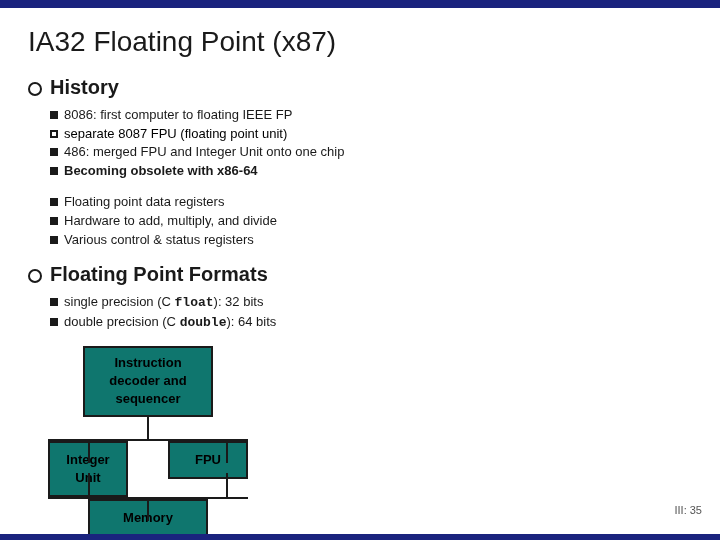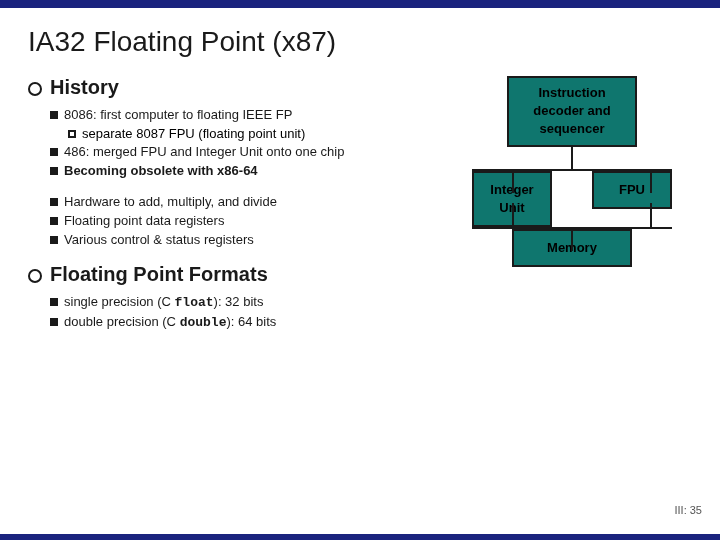--- a/index.html
+++ b/index.html
@@ -21,21 +21,21 @@
       position: relative;
     }
     .page-title {
       font-size: 28px;
       font-weight: normal;
       color: #1a1a1a;
       margin-bottom: 18px;
     }
     .main-layout {
       display: flex;
-      flex-direction: row;
+      flex-direction: column;
       gap: 0;
     }
     .left-col {
       flex: 1;
       padding-right: 20px;
     }
     .right-col {
       width: 240px;
       display: flex;
       flex-direction: column;
@@ -75,21 +75,20 @@
       color: #1a1a1a;
     }
     .sq {
       width: 8px;
       height: 8px;
       background: #1a1a1a;
       flex-shrink: 0;
       margin-top: 4px;
     }
     .sub-bullet {
-      margin-left: 18px;
       display: flex;
       align-items: flex-start;
       gap: 6px;
       margin-bottom: 3px;
       font-size: 13px;
     }
     .bold-text {
       font-weight: bold;
     }
     code, .mono {
@@ -168,25 +167,25 @@
         </div>
         <div class="bullet-square">
           <div class="sq"></div>
           <span class="bold-text">Becoming obsolete with x86-64</span>
         </div>
       </div>
 
       <div class="section-content">
         <div class="bullet-square">
           <div class="sq"></div>
+          <span>Floating point data registers</span>
+        </div>
+        <div class="bullet-square">
+          <div class="sq"></div>
           <span>Hardware to add, multiply, and divide</span>
-        </div>
-        <div class="bullet-square">
-          <div class="sq"></div>
-          <span>Floating point data registers</span>
         </div>
         <div class="bullet-square">
           <div class="sq"></div>
           <span>Various control &amp; status registers</span>
         </div>
       </div>
 
       <div class="section-heading">
         <div class="bullet-circle"></div>
         <span class="section-title">Floating Point Formats</span>

